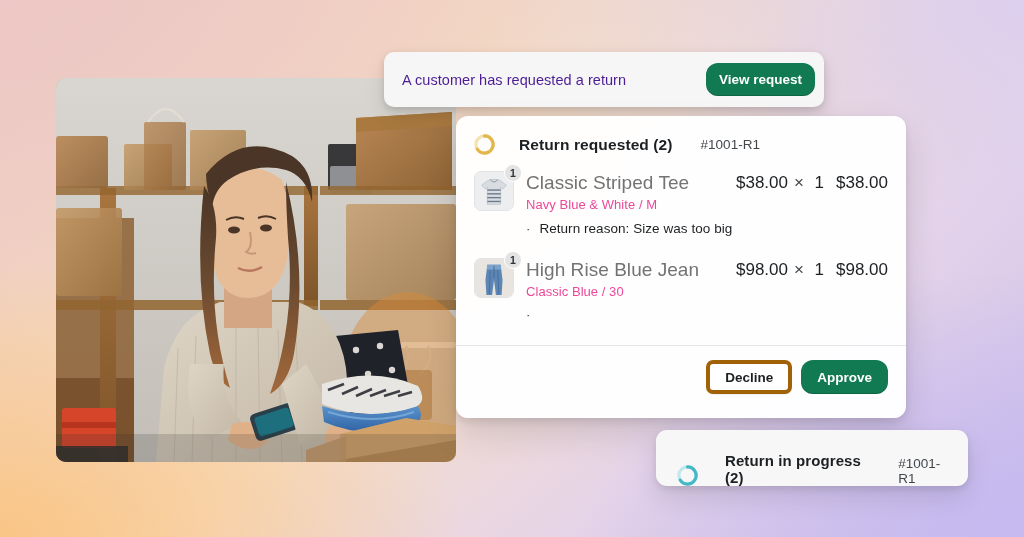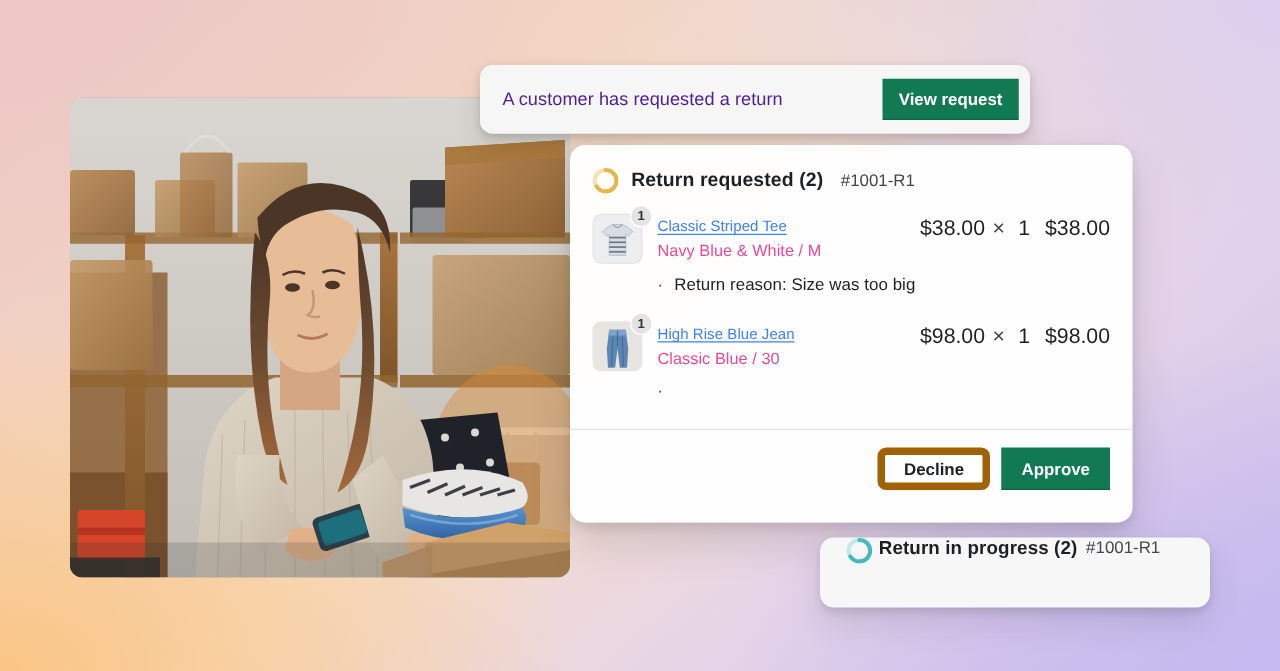--- a/index.html
+++ b/index.html
@@ -53,21 +53,21 @@
   #toast-request .toast-text {
     flex: 1;
     font-size: 14.5px;
     color: #4c1d95;
     letter-spacing: 0.05px;
   }
   .btn-primary {
     background: #117a53;
     color: #ffffff;
     border: none;
-    border-radius: 0;
+    border-radius: 12px;
     font-family: "Liberation Sans", sans-serif;
     font-size: 13.5px;
     font-weight: 600;
     padding: 0 13px;
     height: 33px;
     cursor: pointer;
     white-space: nowrap;
     box-shadow: inset 0 -1px 0 rgba(0,0,0,0.18);
   }
 
@@ -81,21 +81,21 @@
     border-radius: 12px;
     overflow: hidden;
     box-shadow: 0 4px 10px rgba(0,0,0,0.10), 0 16px 34px rgba(0,0,0,0.12);
     background: rgba(255,255,255,0.965);
     backdrop-filter: blur(6px);
   }
 
   #card-header {
     display: flex;
     align-items: center;
-    gap: 10px;
+    gap: 24px;
     padding: 18px 0 14px 18px;
   }
   #card-header .title {
     font-size: 15.5px;
     font-weight: 700;
     color: #1d2023;
     letter-spacing: 0.1px;
   }
   #card-header .order-id {
     font-size: 13.5px;
@@ -128,23 +128,22 @@
     color: #303336;
     font-size: 10.5px;
     font-weight: 600;
     display: flex; align-items: center; justify-content: center;
     padding: 0 4px;
   }
 
   .li-info { flex: 1 1 auto; min-width: 0; padding-top: 1px; }
   .li-title {
     display: inline-block;
-    font-size: 12px;
-    color: #3b82f6;
-    text-decoration: underline;
+    font-size: 19px;
+    color: #737373;
     text-underline-offset: 2px;
     cursor: pointer;
     letter-spacing: 0.05px;
   }
   .li-variant {
     font-size: 13px;
     color: #ec4899;
     margin-top: 3px;
     letter-spacing: 0.05px;
   }
@@ -181,21 +180,21 @@
   #card-actions {
     display: flex;
     justify-content: flex-end;
     align-items: center;
     gap: 9px;
     padding: 14px 18px 0 18px;
   }
   .btn-secondary {
     background: #ffffff;
     color: #1d2023;
-    border: 6px solid #a16207;
+    border: 4px solid #a16207;
     border-radius: 7px;
     font-family: "Liberation Sans", sans-serif;
     font-size: 13.5px;
     font-weight: 600;
     padding: 0 15px;
     height: 34px;
     cursor: pointer;
     box-shadow: 0 1px 0 rgba(0,0,0,0.05);
   }
   #card-actions .btn-primary { height: 34px; font-size: 13.5px; padding: 0 16px; }
@@ -204,22 +203,22 @@
   #toast-progress {
     position: absolute;
     left: 656px;
     top: 430px;
     width: 312px;
     height: 56px;
     background: #f7f7f8;
     border-radius: 11px;
     box-shadow: 0 3px 8px rgba(0,0,0,0.11), 0 12px 26px rgba(0,0,0,0.10);
     display: flex;
-    align-items: flex-start;
-    gap: 5px;
+    align-items: flex-end;
+    gap: 27px;
     padding: 0 16px 0 21px;
   }
   #toast-progress .title {
     font-size: 15px;
     font-weight: 700;
     color: #1d2023;
     letter-spacing: 0.1px;
   }
   #toast-progress .order-id {
     font-size: 13.5px;

